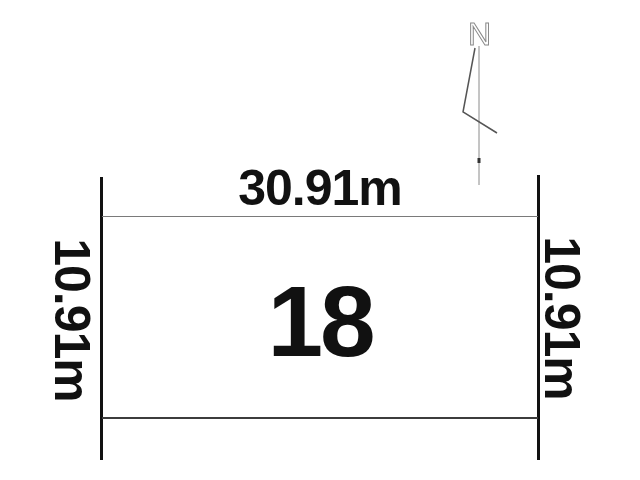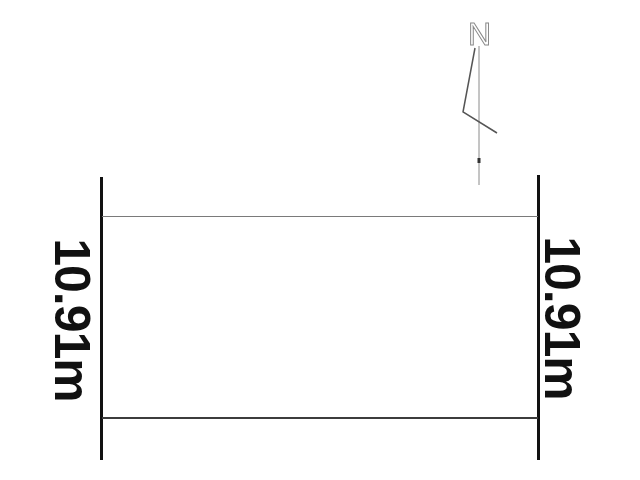--- a/index.html
+++ b/index.html
@@ -89,19 +89,21 @@
     <polyline points="475,48 463,112 497,133" fill="none" stroke="var(--north-arrow-dark)" stroke-width="1.5"></polyline>
     <rect x="477.5" y="158" width="3" height="5" fill="#333"></rect>
   </svg>
 
   <div class="boundary left"></div>
   <div class="boundary right"></div>
 
   <div class="parcel-edge top"></div>
   <div class="parcel-edge bottom"></div>
 
+  <div class="dim-label dim-top">30.91m</div>
 
   <div class="dim-label dim-left">10.91m</div>
 
   <div class="dim-label dim-right">10.91m</div>
 
+  <div class="plot-number">18</div>
 
 </div>
 
 </body></html>

